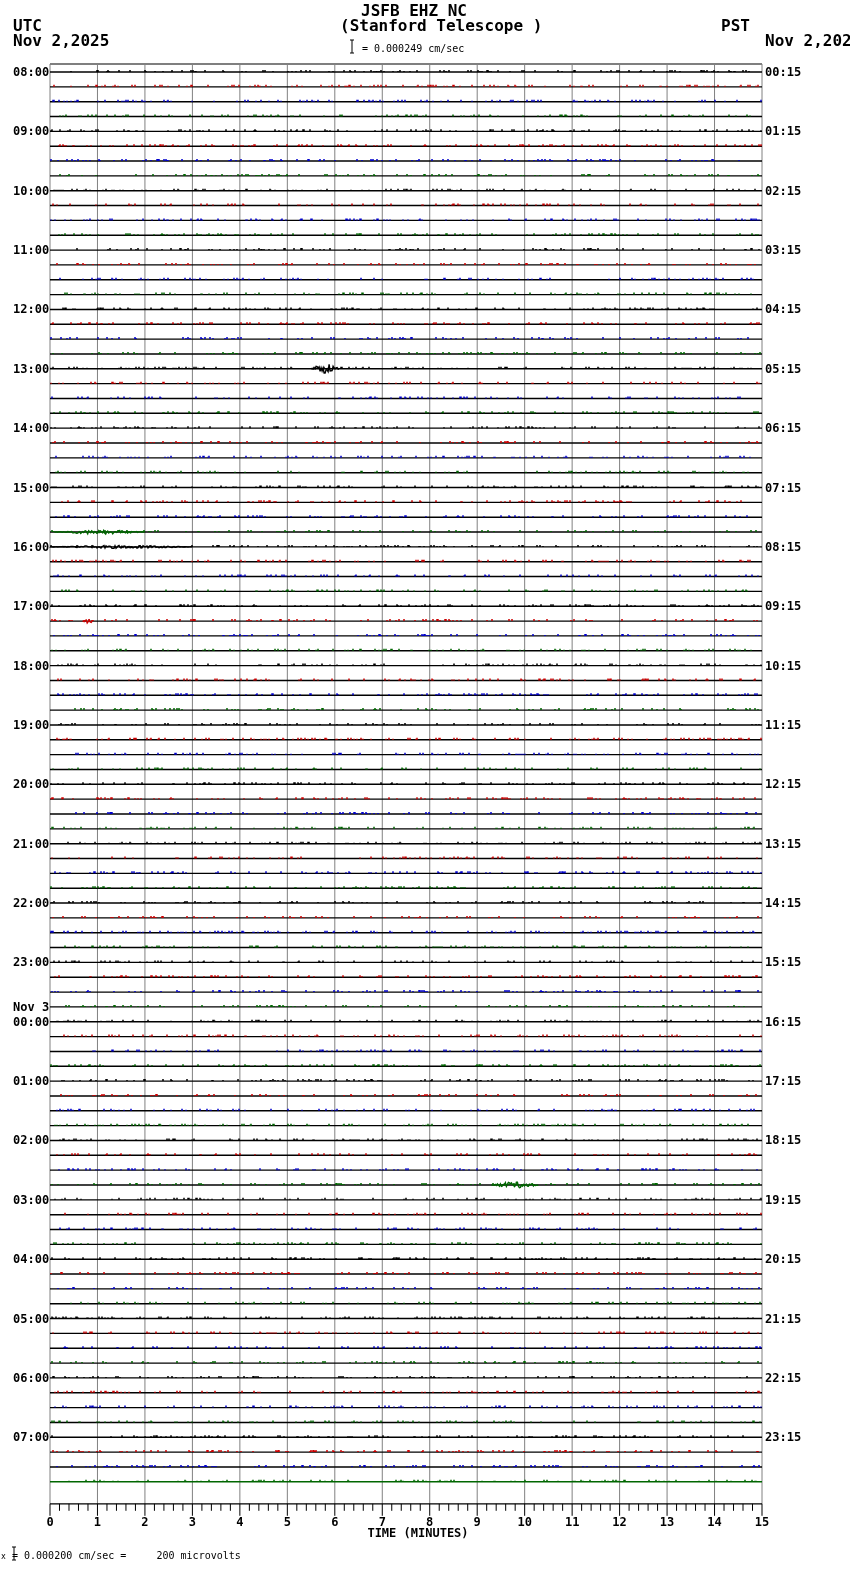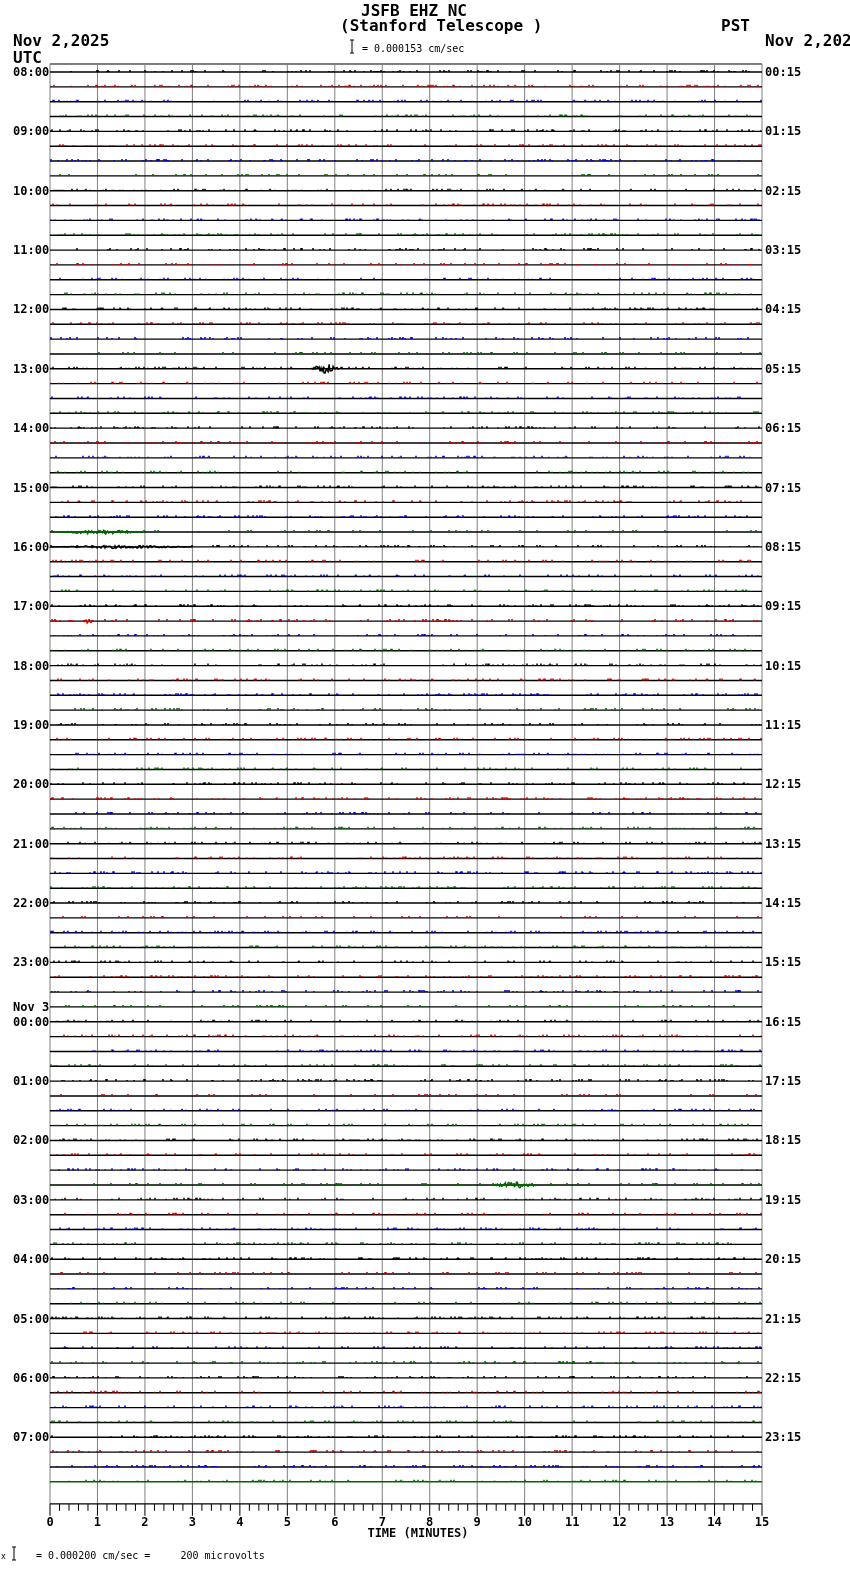--- a/index.html
+++ b/index.html
@@ -9,32 +9,32 @@
   .small { position: absolute; font-size: 10px; line-height: 12px; white-space: pre; }
   #plot { position: absolute; left: 0; top: 0; }
   .lbl { font-family: "DejaVu Sans Mono", "Liberation Mono", monospace; font-size: 12px; font-weight: bold; fill: #000; }
   .tick-lbl { font-family: "DejaVu Sans Mono", "Liberation Mono", monospace; font-size: 12px; font-weight: bold; fill: #000; }
 </style>
 </head>
 <body>
 
 <div class="hdr" style="left:361px; top:4px;">JSFB EHZ NC</div>
 <div class="hdr" style="left:340px; top:19px;">(Stanford Telescope )</div>
-<div class="hdr" style="left:13px; top:19px;margin-top:32px;">UTC</div>
+<div class="hdr" style="left:13px; top:19px;">UTC</div>
 <div class="hdr" style="left:13px; top:34px;">Nov 2,2025</div>
 <div class="hdr" style="left:721px; top:19px;">PST</div>
 <div class="hdr" style="left:765px; top:34px;">Nov 2,2025</div>
 <div style="position:absolute; left:349px; top:39px; width:6px; height:15px;">
   <svg width="6" height="15">
       <line x1="3" y1="1" x2="3" y2="14" stroke="#000" stroke-width="1"></line>
       <line x1="1" y1="1" x2="5" y2="1" stroke="#000"></line>
       <line x1="1" y1="14" x2="5" y2="14" stroke="#000"></line>
     </svg>
 </div>
-<div class="small" style="left:362px; top:43px;">= 0.000153 cm/sec</div>
+<div class="small" style="left:362px; top:43px;">= 0.000249 cm/sec</div>
 
 <svg id="plot" width="850" height="1584" xmlns="http://www.w3.org/2000/svg">
   <g id="grid">
       <line x1="50" y1="64" x2="762" y2="64" stroke="#000" stroke-width="1.2"></line>
       <line x1="50" y1="64" x2="50" y2="1503.8" stroke="#808080" stroke-width="1"></line>
       <line x1="97.46666666666667" y1="64" x2="97.46666666666667" y2="1503.8" stroke="#808080" stroke-width="1"></line>
       <line x1="144.93333333333334" y1="64" x2="144.93333333333334" y2="1503.8" stroke="#808080" stroke-width="1"></line>
       <line x1="192.4" y1="64" x2="192.4" y2="1503.8" stroke="#808080" stroke-width="1"></line>
       <line x1="239.86666666666667" y1="64" x2="239.86666666666667" y2="1503.8" stroke="#808080" stroke-width="1"></line>
       <line x1="287.33333333333337" y1="64" x2="287.33333333333337" y2="1503.8" stroke="#808080" stroke-width="1"></line>
@@ -398,13 +398,13 @@
 </svg>
 
 <div style="position:absolute; left:10px; top:1546px; width:8px; height:15px;">
   <svg width="8" height="15">
       <line x1="4" y1="1" x2="4" y2="14" stroke="#000"></line>
       <line x1="2" y1="1" x2="6" y2="1" stroke="#000"></line>
       <line x1="2" y1="14" x2="6" y2="14" stroke="#000"></line>
     </svg>
 </div>
 <div class="small" style="left:1px; top:1551px; font-size:8px;">x</div>
-<div class="small" style="left:36px; top:1550px;">= 0.000200 cm/sec =     200 microvolts</div>
+<div class="small" style="left:12px; top:1550px;">= 0.000200 cm/sec =     200 microvolts</div>
 
 </body></html>

